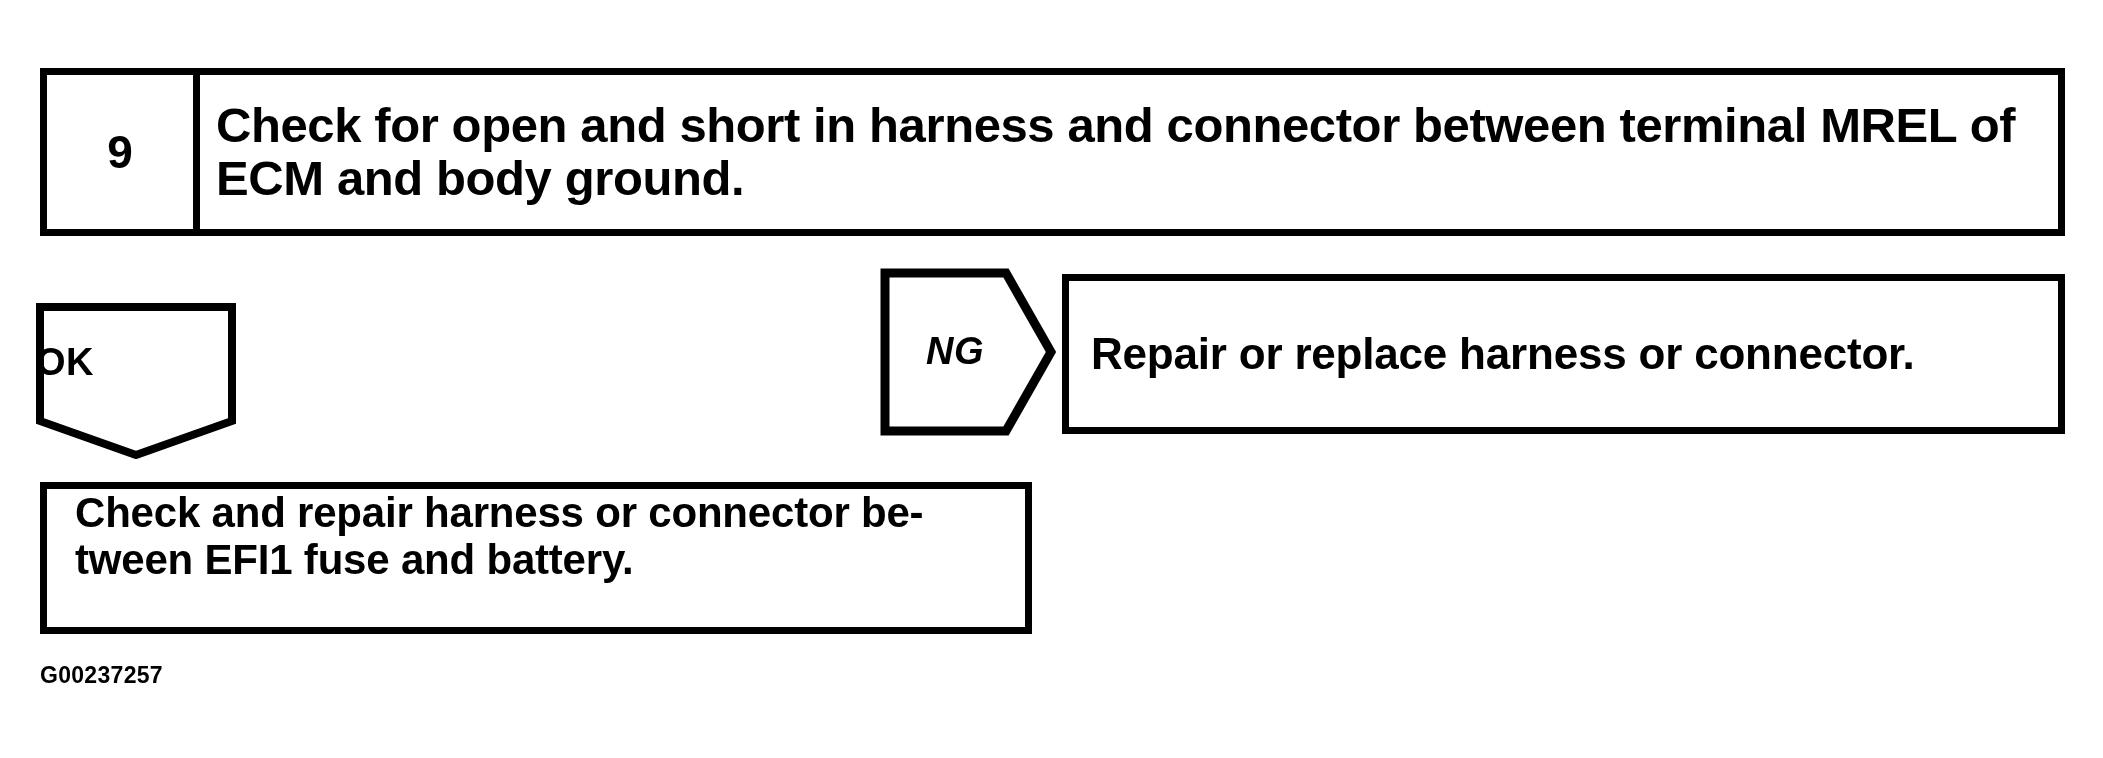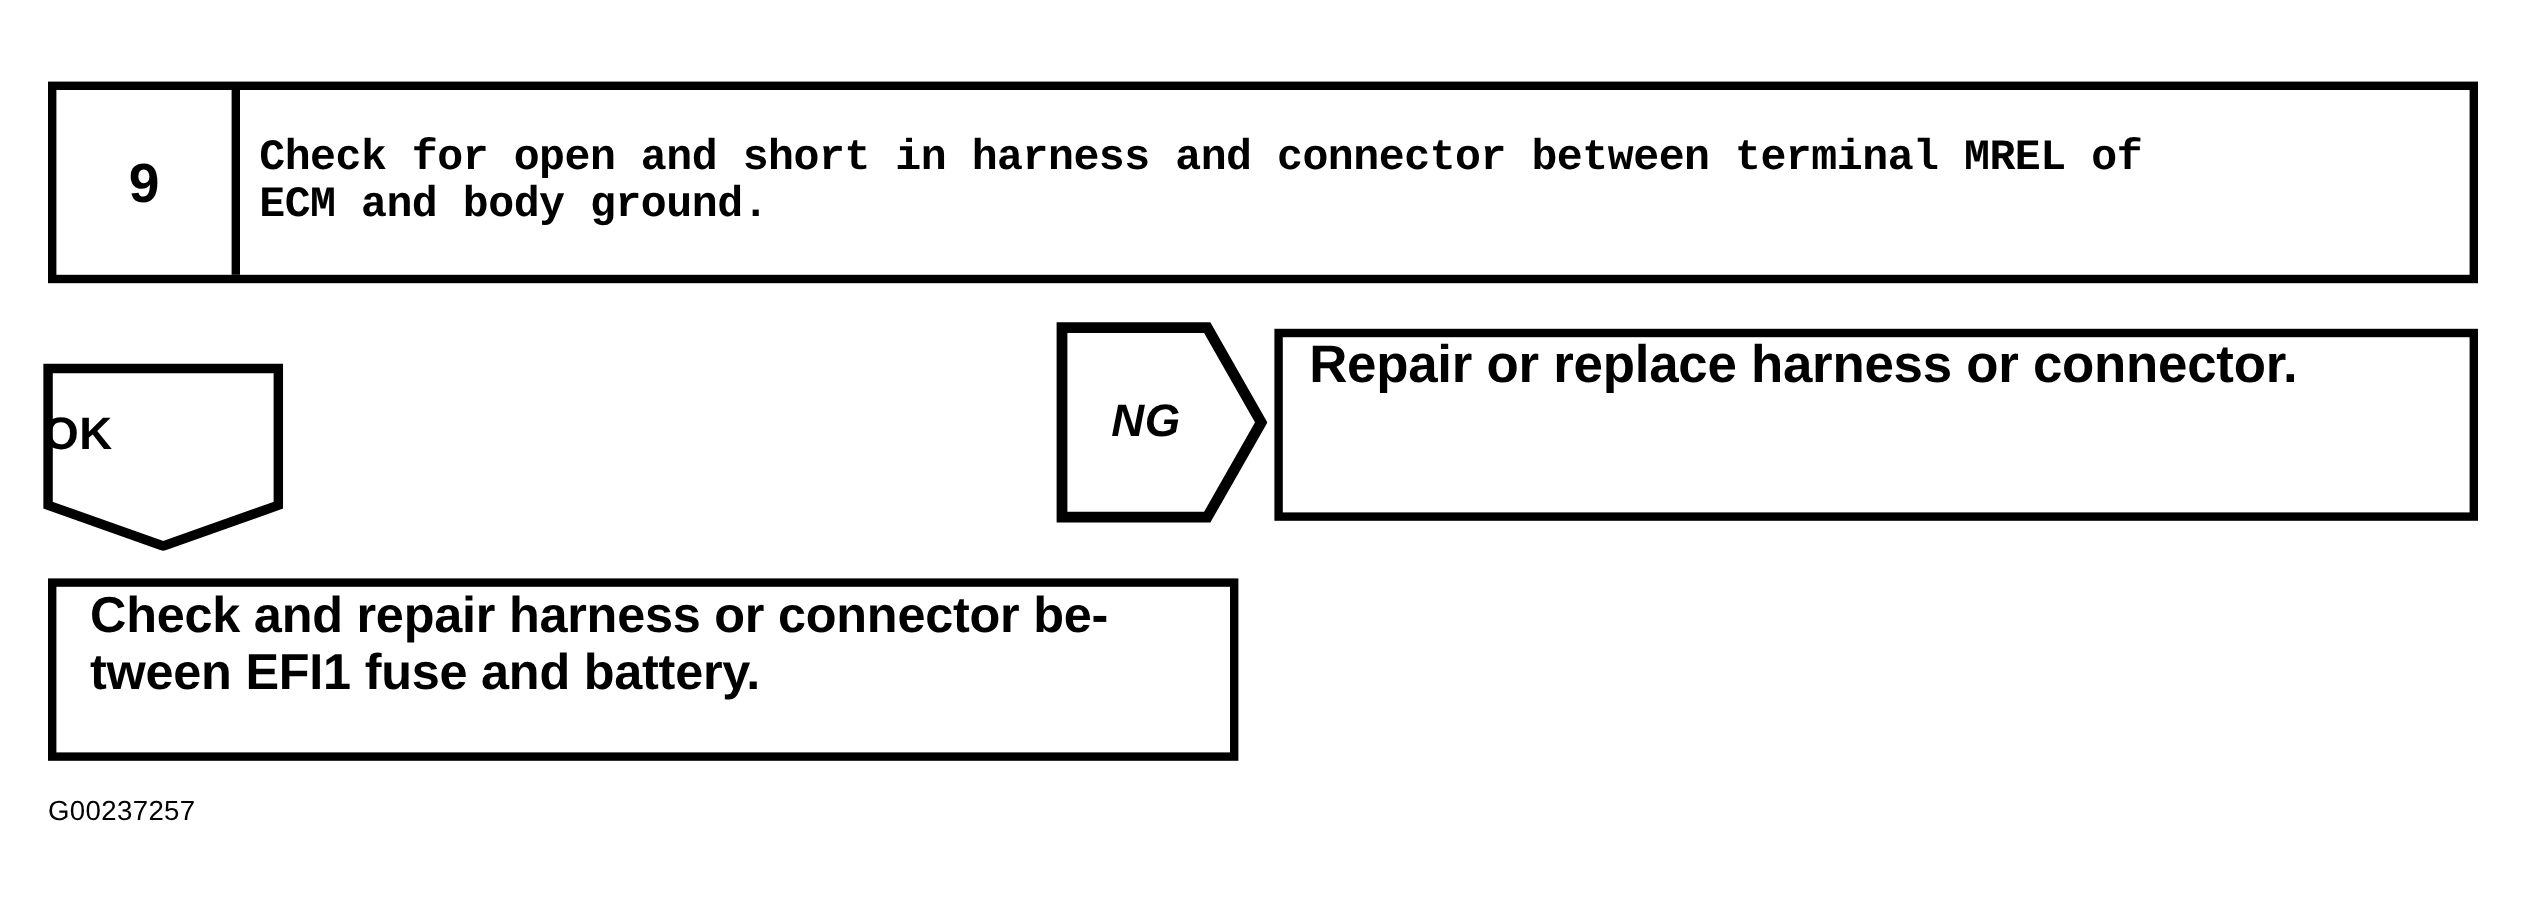--- a/index.html
+++ b/index.html
@@ -49,26 +49,25 @@
   }
   .step-text-cell {
     flex: 1 1 auto;
     display: flex;
     align-items: center;
     padding-left: 16px;
     padding-right: 10px;
     box-sizing: border-box;
   }
   .step-text {
-    font-size: 36px;
+    font-size: 49px;
     font-weight: bold;
     line-height: 1.08;
     letter-spacing: -0.4px;
     white-space: pre-line;
-    font-family: Liberation Mono, monospace;
   }
 
   
   .ok-pentagon {
     position: absolute;
     left: 36px;
     top: 303px;
     width: 200px;
     height: 156px;
   }
@@ -117,21 +116,21 @@
   .repair-box {
     position: absolute;
     left: 1062px;
     top: 274px;
     width: 1003px;
     height: 160px;
     border: 7px solid #000;
     box-sizing: border-box;
     background: #fff;
     display: flex;
-    align-items: flex-start;
+    align-items: center;
     padding-left: 22px;
     padding-right: 12px;
   }
   .repair-text {
     font-size: 44px;
     font-weight: bold;
     letter-spacing: -0.2px;
     line-height: 1.05;
   }
 
@@ -157,21 +156,21 @@
     letter-spacing: -0.2px;
     white-space: pre-line;
   }
 
   
   .figure-caption {
     position: absolute;
     left: 40px;
     top: 662px;
     font-size: 23px;
-    font-weight: normal;
+    font-weight: bold;
     letter-spacing: 0.3px;
     font-family: "Liberation Sans", sans-serif;
   }
 </style>
 </head>
 <body>
 
 <div id="canvas">
 
   <div class="step-row">

